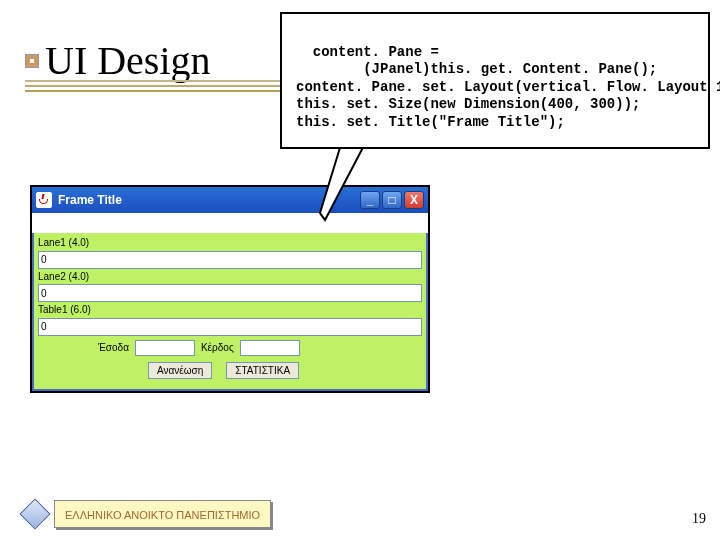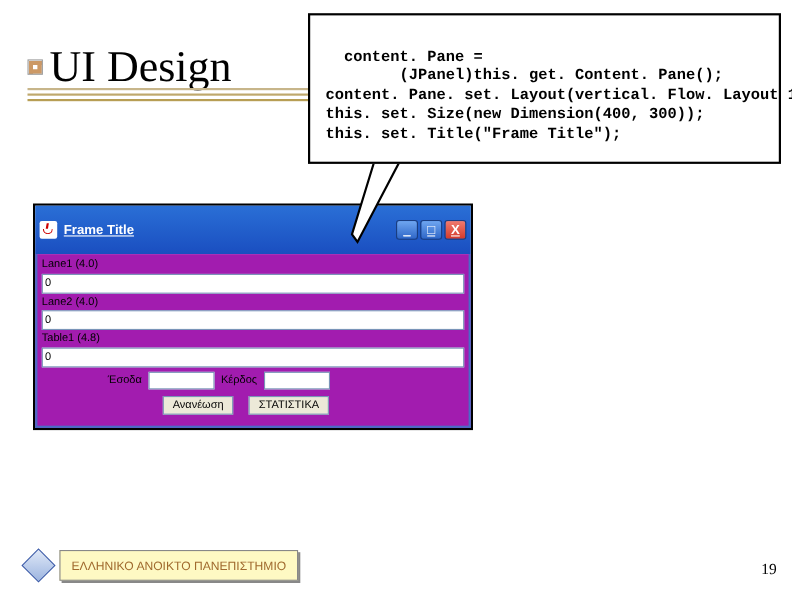--- a/index.html
+++ b/index.html
@@ -62,28 +62,27 @@
   }
   .pointer svg { overflow: visible; }
 
   .java-frame {
     position: absolute;
     top: 185px; left: 30px;
     width: 400px;
     border: 2px solid #000;
   }
   .titlebar {
-    height: 44px;
+    height: 26px;
     background: linear-gradient(#2a6fd6, #1a4ec0);
     display: flex; align-items: center;
     padding: 0 4px;
     color: #fff;
     font-size: 12px;
     font-weight: bold;
-    text-decoration: underline;
   }
   .java-icon {
     width: 16px; height: 16px; background: #fff;
     border-radius: 2px;
     margin-right: 6px;
     position: relative;
     display: inline-block;
   }
   .java-cup {
     position: absolute; top: 7px; left: 3px;
@@ -105,24 +104,25 @@
     width: 20px; height: 18px;
     background: linear-gradient(#6fa6f0, #2f67c8);
     border: 1px solid #1a3d80;
     border-radius: 3px;
     color: #fff; font-size: 12px; font-weight: bold;
     display: flex; align-items: center; justify-content: center;
   }
   .wb-close { background: linear-gradient(#f07a6e, #d23b2c); }
 
   .frame-body {
-    background: #a21caf;
+    background: #bef264;
     border: 2px solid #4a6bc5;
     border-top: none;
     padding: 2px 4px 10px 4px;
+    margin-top: 20px;
   }
   .fld-label {
     font-size: 10px;
     color: #000;
     margin: 2px 0 1px 0;
   }
   .fld-input {
     width: 100%;
     height: 18px;
     border: 1px solid #7a94b8;
@@ -228,21 +228,21 @@
       <div class="wb wb-close">
           <span>X</span>
         </div>
     </div>
   </div>
   <div class="frame-body">
     <div class="fld-label">Lane1 (4.0)</div>
     <input class="fld-input" value="0" style="">
     <div class="fld-label">Lane2 (4.0)</div>
     <input class="fld-input" value="0" style="">
-    <div class="fld-label">Table1 (4.8)</div>
+    <div class="fld-label">Table1 (6.0)</div>
     <input class="fld-input" value="0" style="">
 
     <div class="bottom-row" style="padding-left:60px;">
       <span class="lbl">Έσοδα</span>
       <input class="mini-input" style="">
       <span class="lbl">Κέρδος</span>
       <input class="mini-input" style="">
     </div>
 
     <div class="btn-row">

